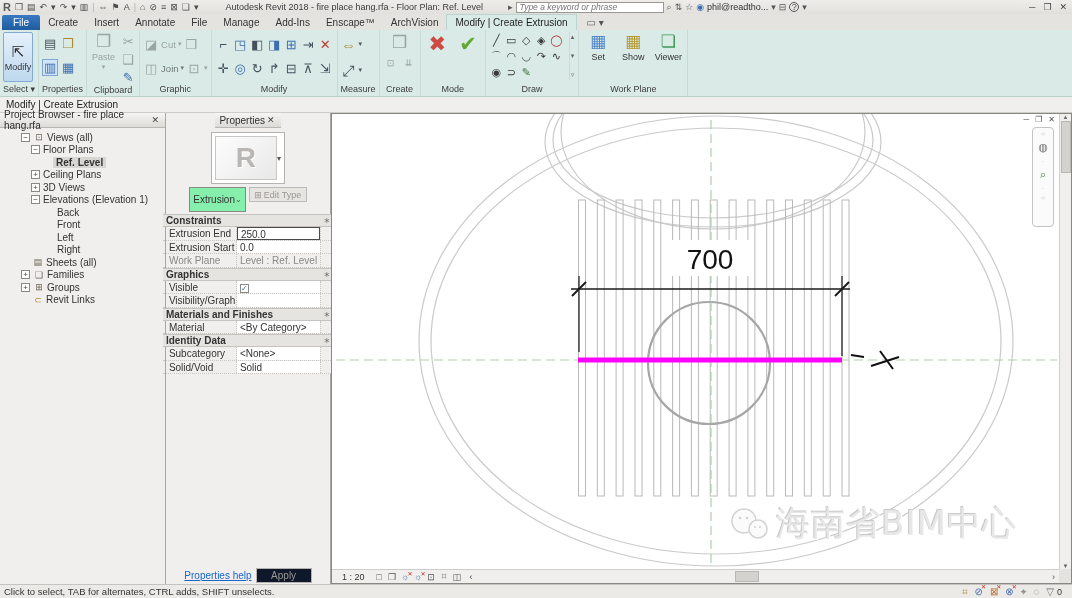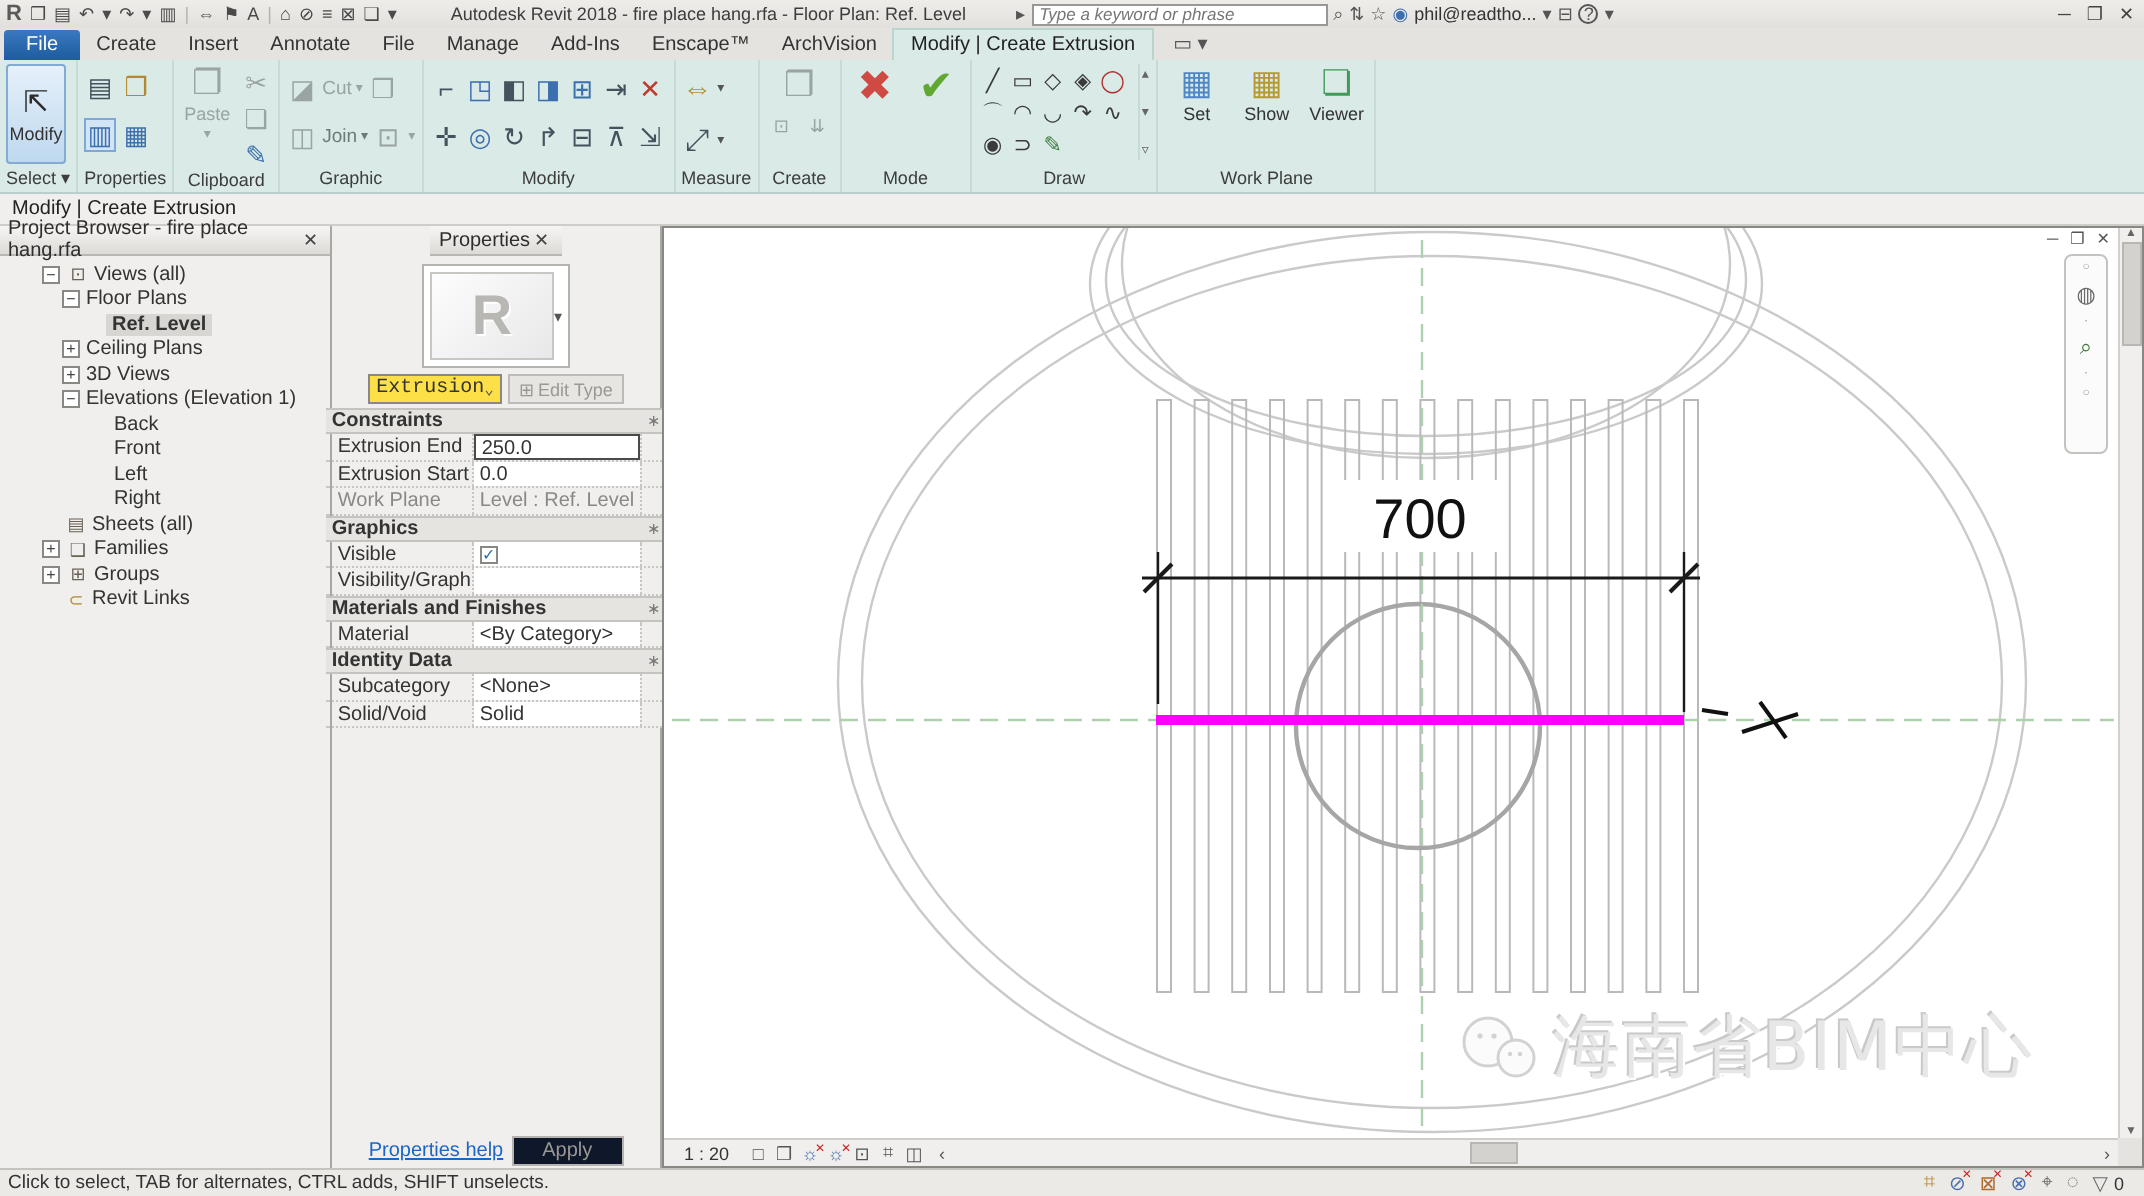--- a/index.html
+++ b/index.html
@@ -69,21 +69,21 @@
   .titem { display:flex; align-items:center; height:12.5px; white-space:nowrap; }
   .texp { width:9px; height:9px; border:1px solid #8a8884; background:#fff; font-size:8px; line-height:7px; text-align:center; color:#444; margin-right:3px; flex:0 0 auto; }
   .ticn { width:12px; font-size:9px; color:#6b6257; margin-right:2px; text-align:center; flex:0 0 auto; }
   .tlab.sel { background:#d8d6d2; font-weight:bold; padding:0 3px; }
 
   
   .typesel { margin:4px 3px 0; background:#fff; border:1px solid #b5b3af; height:52px; display:flex; align-items:center; padding:3px; }
   .typesel .img { width:62px; height:44px; border:1px solid #c9c7c3; background:linear-gradient(135deg,#fdfdfd,#e8e8e8); display:flex; align-items:center; justify-content:center; font-size:28px; font-weight:bold; color:#b9b7b3; text-shadow:1px 1px 0 #fff; }
   .typesel .dd { margin-left:auto; color:#555; font-size:8px; align-self:center; }
   .typebar { display:flex; margin:3px 3px 2px; gap:3px; }
-  .combo { flex:1; background:#fde047; border:1px solid #8a8884; height:15px; display:flex; align-items:center; padding:0 3px; font-size:10px;font-family:Liberation Mono, monospace; }
+  .combo { flex:1; background:#86efac; border:1px solid #8a8884; height:25px; display:flex; align-items:center; padding:0 3px; font-size:10px; }
   .combo .dd { margin-left:auto; color:#555; font-size:8px; }
   .edittype { width:58px; height:15px; border:1px solid #bdbbb7; background:#e7e5e1; color:#9a9894; font-size:9px; display:flex; align-items:center; justify-content:center; gap:2px; }
   .pgrid { font-size:10px; }
   .sechead { background:#e6e4e0; border-top:1px solid #c5c3bf; border-bottom:1px solid #c5c3bf; height:13px; display:flex; align-items:center; padding:0 3px; font-weight:bold; color:#333; }
   .sechead .pin { margin-left:auto; color:#777; font-weight:normal; font-size:8px; }
   .prow { display:flex; height:13.5px; align-items:stretch; border-bottom:1px dotted #c8c6c2; }
   .prow .lab { width:74px; padding:1px 2px 0 6px; border-right:1px dotted #c8c6c2; overflow:hidden; white-space:nowrap; }
   .prow .val { flex:1; background:#fff; padding:1px 3px 0; white-space:nowrap; overflow:hidden; }
   .prow .val.edit { border:1px solid #4a4a4a; }
   .prow .val.dis { background:#f0efed; color:#8a8884; }

